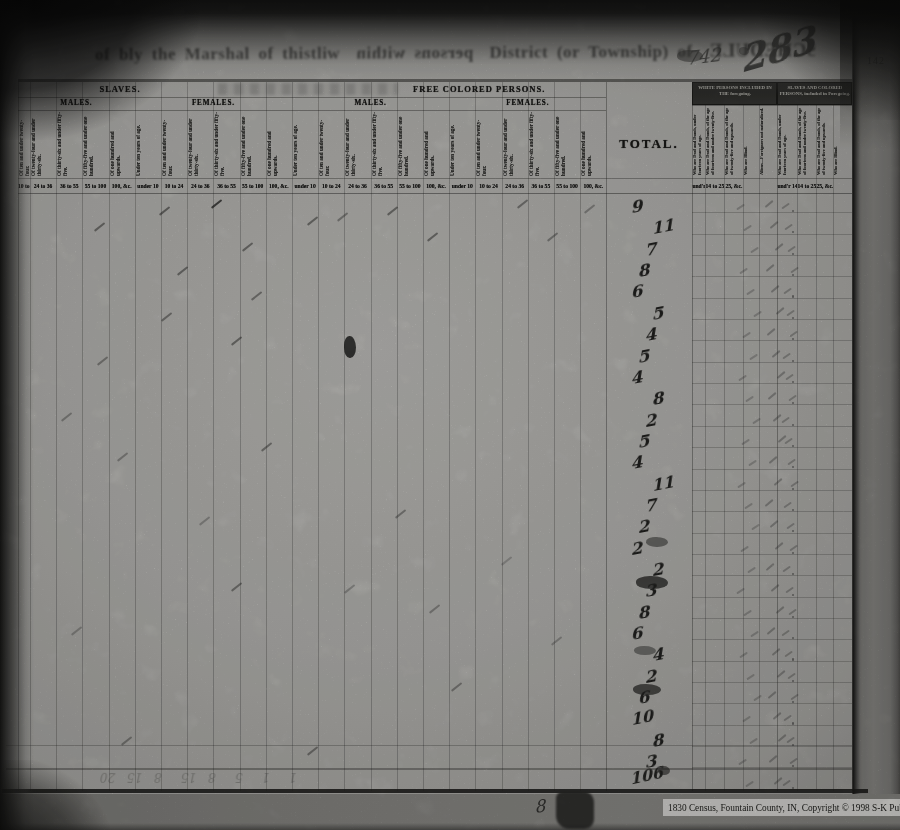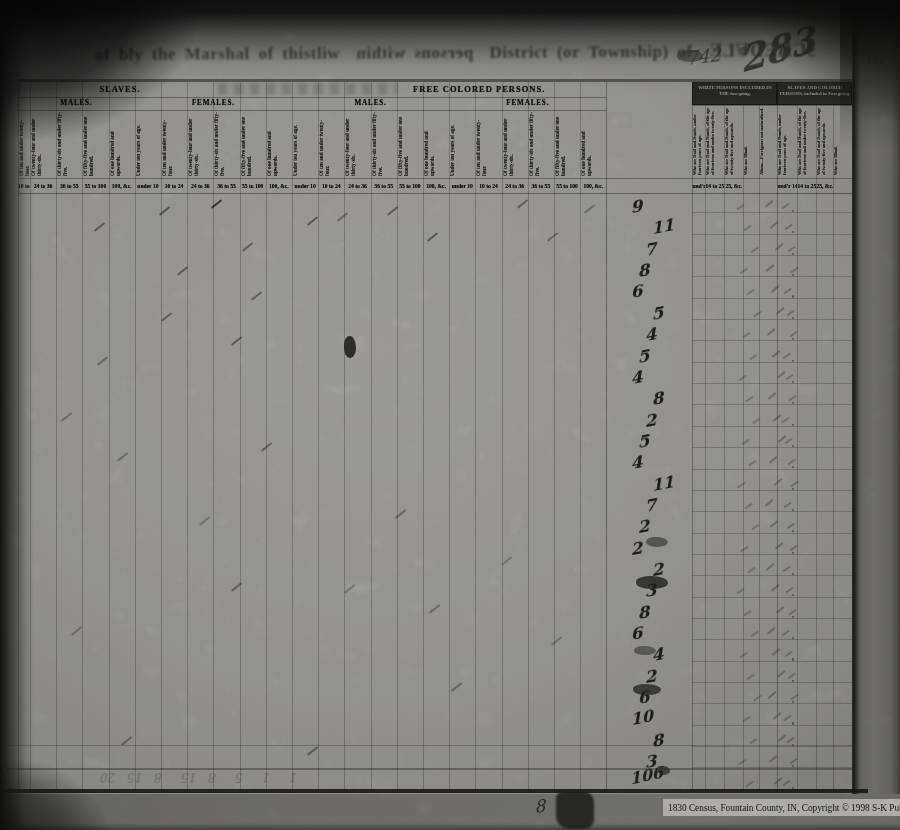--- a/index.html
+++ b/index.html
@@ -106,20 +106,21 @@
       <span class="seg mir" data-interactable="false">persons within</span>
       <span class="seg" data-interactable="false">District (or Township) of</span>
       <span class="seg mir big" data-interactable="false">SCHEDULE</span>
     </div>
 
   <div class="hw hw-283" data-interactable="false">283</div>
   <div class="hw hw-742" data-interactable="false">742</div>
   <div class="stamp-142" data-interactable="false">142</div>
 
   <div class="table-layer" id="tableLayer" data-interactable="false">
+    <div class="total-header" data-interactable="false">TOTAL.</div>
     <div class="right-rows" data-interactable="false"></div>
   <div class="tl" data-interactable="false" style="left: 18px; top: 81.5px; width: 1px; height: 709px; opacity: 0.68;"></div>
       <div class="tl" data-interactable="false" style="left: 30px; top: 81.5px; width: 1px; height: 709px; opacity: 0.48;"></div>
       <div class="tl" data-interactable="false" style="left: 56.2px; top: 81.5px; width: 1px; height: 709px; opacity: 0.48;"></div>
       <div class="tl" data-interactable="false" style="left: 82.4px; top: 81.5px; width: 1px; height: 709px; opacity: 0.48;"></div>
       <div class="tl" data-interactable="false" style="left: 108.6px; top: 81.5px; width: 1px; height: 709px; opacity: 0.48;"></div>
       <div class="tl" data-interactable="false" style="left: 134.8px; top: 81.5px; width: 1px; height: 709px; opacity: 0.48;"></div>
       <div class="tl" data-interactable="false" style="left: 161px; top: 81.5px; width: 1px; height: 709px; opacity: 0.48;"></div>
       <div class="tl" data-interactable="false" style="left: 187.2px; top: 81.5px; width: 1px; height: 709px; opacity: 0.48;"></div>
       <div class="tl" data-interactable="false" style="left: 213.4px; top: 81.5px; width: 1px; height: 709px; opacity: 0.48;"></div>

